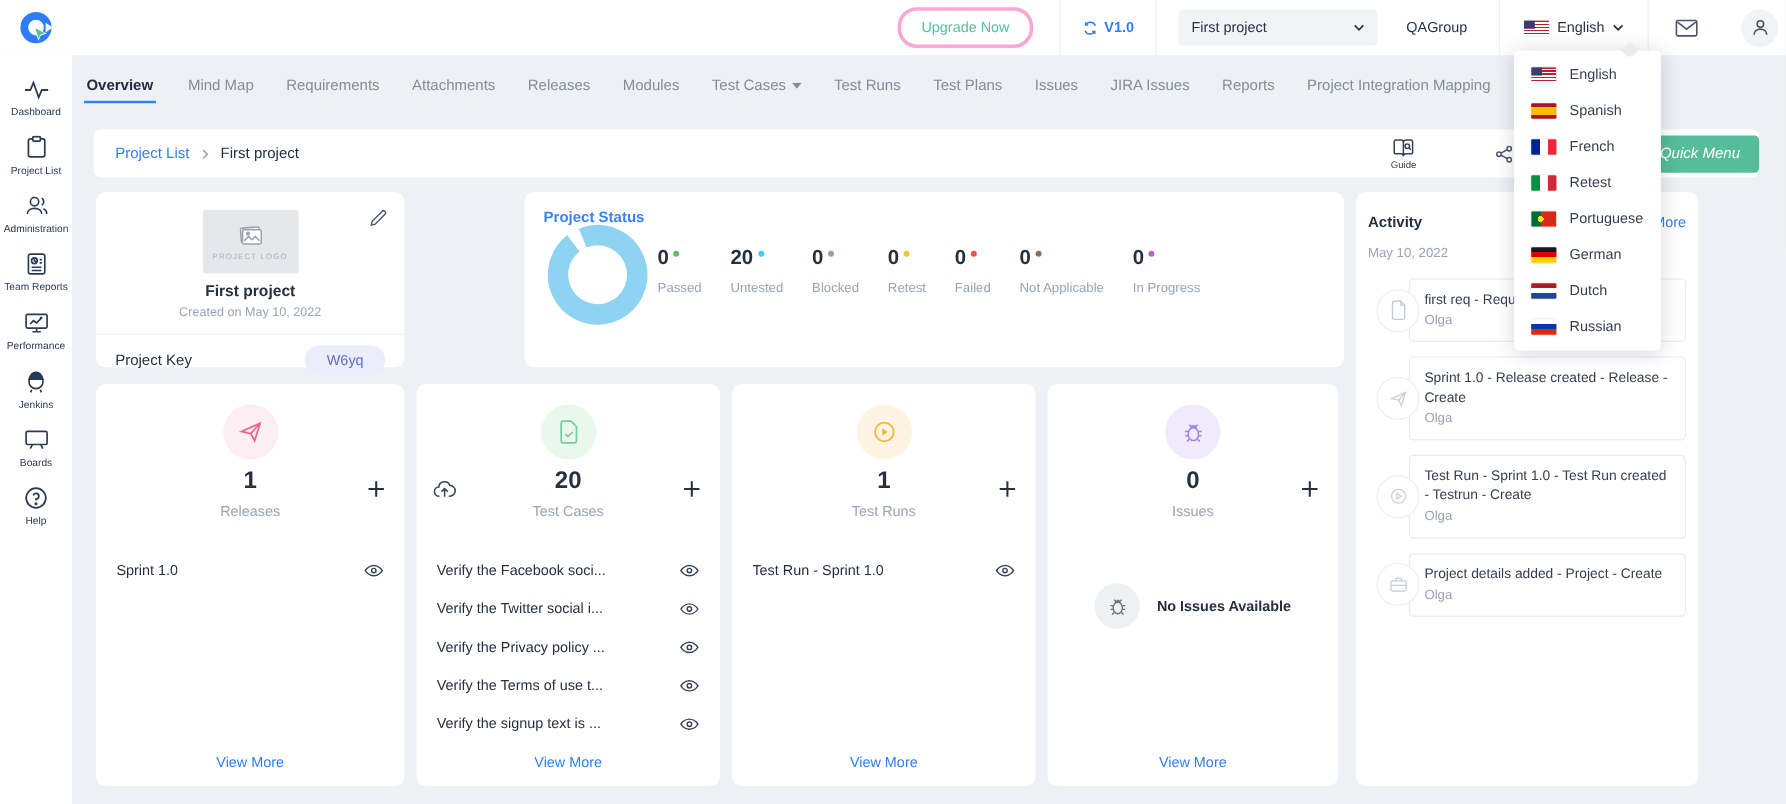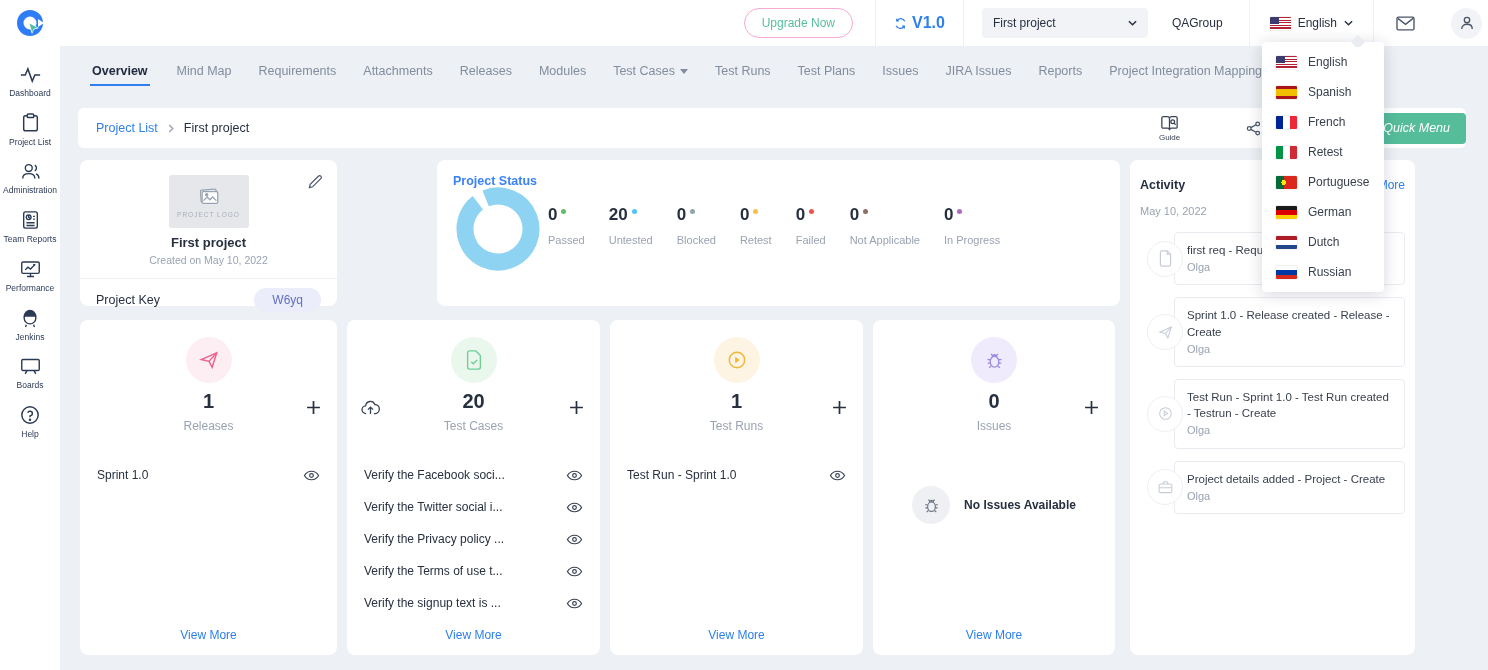--- a/index.html
+++ b/index.html
@@ -4,37 +4,37 @@
 <style>
   * { box-sizing: border-box; margin: 0; padding: 0; }
   body { font-family: "Liberation Sans", sans-serif; background:#fff; }
   .page { position:relative; width:1488px; height:670px; background:#EDF0F4; overflow:hidden; }
 
   
   .topbar { position:absolute; top:0; left:0; width:1488px; height:46px; background:#fff; display:flex; align-items:center; z-index:20; }
   .logo { margin-left:16px; width:28px; height:28px; flex:none; }
   .tb-right { margin-left:auto; display:flex; align-items:center; height:46px; }
   .vdiv { width:1px; height:46px; background:#EFF1F4; flex:none; }
-  .upgrade-btn { border:1px solid #f9a8d4; color:#57BE9C; background:#fff; border-radius:16px; padding:7px 17px; font-size:12px; margin-right:22px; cursor:pointer; }
-  .version { display:flex; align-items:center; gap:5px; color:#2F80ED; font-size:16px; font-weight:bold; padding:0 18px; }
+  .upgrade-btn { border:3px solid #f9a8d4; color:#57BE9C; background:#fff; border-radius:16px; padding:7px 17px; font-size:12px; margin-right:22px; cursor:pointer; }
+  .version { display:flex; align-items:center; gap:5px; color:#2F80ED; font-size:12px; font-weight:bold; padding:0 18px; }
   .project-select { width:166px; height:30px; background:#F1F3F6; border-radius:4px; display:flex; align-items:center; justify-content:space-between; padding:0 11px; font-size:12px; color:#27303F; margin:0 18px; cursor:pointer; }
   .qagroup { font-size:12px; color:#27303F; padding:0 26px 0 6px; }
   .lang-chooser { display:flex; align-items:center; gap:7px; font-size:12px; color:#27303F; padding:0 20px; cursor:pointer; }
   .mail-wrap { padding:0 21px; display:flex; align-items:center; }
   .avatar { width:31px; height:31px; border-radius:50%; background:#F1F3F6; display:flex; align-items:center; justify-content:center; margin:0 6px 0 14px; cursor:pointer; }
   .chev { flex:none; }
 
   
   .sidebar { position:absolute; top:46px; left:0; width:60px; height:624px; background:#fff; display:flex; flex-direction:column; align-items:center; padding-top:20px; gap:15px; z-index:10; }
   .sb-item { display:flex; flex-direction:column; align-items:center; gap:4px; width:60px; cursor:pointer; }
   .sb-item svg { flex:none; }
   .sb-label { font-size:8.5px; color:#2B3A55; text-align:center; }
 
   
-  .tabsbar { position:absolute; left:60px; top:46px; right:0; height:50px; display:flex; align-items:center; padding-left:30px; gap:27px; }
+  .tabsbar { position:absolute; left:60px; top:46px; right:0; height:50px; display:flex; align-items:center; padding-left:10px; gap:27px; }
   .tab { font-size:12.5px; color:#828D9D; cursor:pointer; white-space:nowrap; display:flex; align-items:center; gap:5px; }
   .tab.active { color:#222B3F; font-weight:bold; border-bottom:2px solid #2F80ED; padding:6px 2px; margin-top:2px; }
 
   
   .crumbbar { position:absolute; left:78px; top:108px; width:1388px; height:40px; background:#fff; border-radius:6px; display:flex; align-items:center; padding:0 0 0 18px; }
   .crumb-link { color:#2F80ED; font-size:12.5px; cursor:pointer; }
   .crumb-sep { margin:0 10px; display:flex; }
   .crumb-cur { color:#27303F; font-size:12.5px; }
   .crumb-right { margin-left:auto; display:flex; align-items:center; height:40px; }
   .guide { display:flex; flex-direction:column; align-items:center; color:#3A4354; margin-right:66px; cursor:pointer; }

